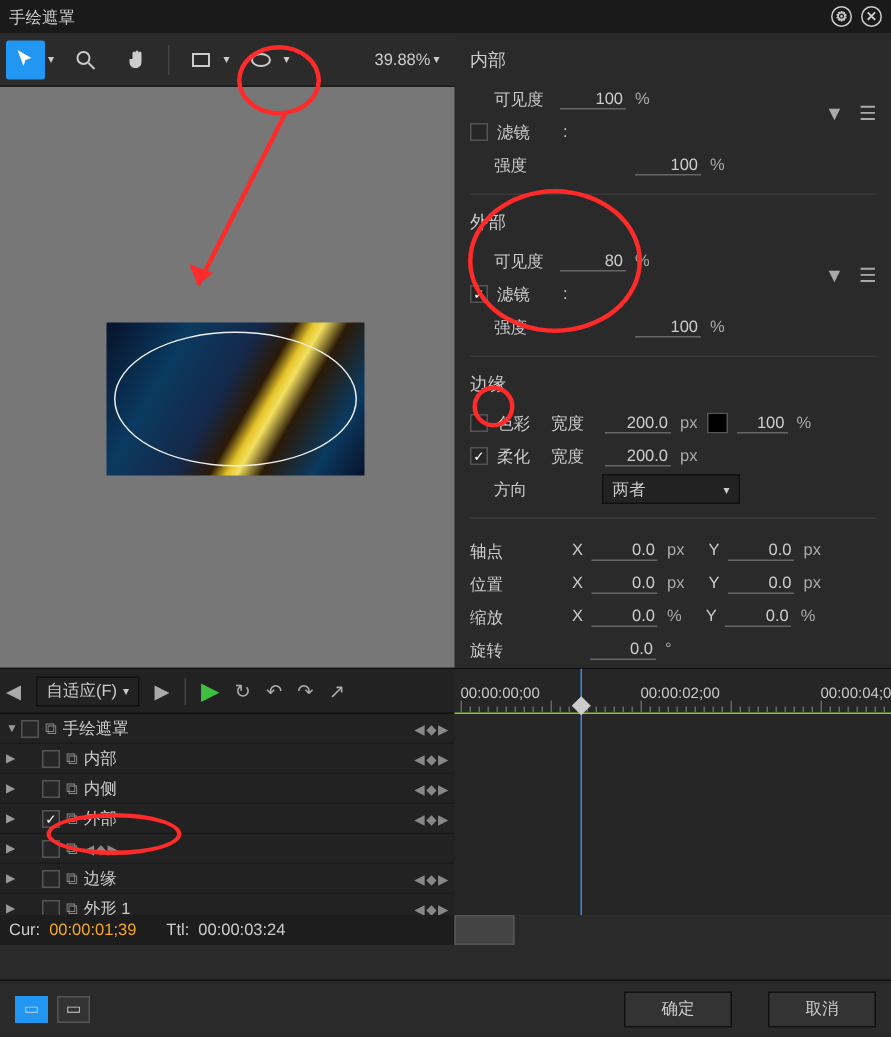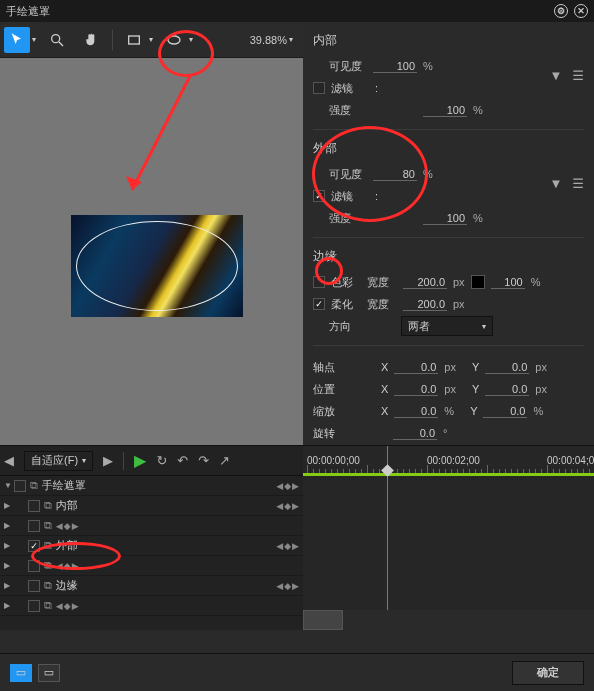--- a/index.html
+++ b/index.html
@@ -46,36 +46,36 @@
   .tl-tree { flex: 1; overflow: hidden; }
   .tl-row { height: 20px; display: flex; align-items: center; padding: 0 4px; border-bottom: 1px solid #1a1a1a; }
   .tl-row .exp { width: 10px; font-size: 8px; color: #999; }
   .tl-row .ind { display: inline-block; }
   .tl-row .lbl-tree { flex: 1; }
   .tl-row .key-nav { display: flex; gap: 1px; align-items: center; color: #888; font-size: 9px; }
   .fit-select { background: #222; border: 1px solid #111; height: 20px; padding: 0 6px; display: flex; align-items: center; gap: 4px; }
   .status { height: 20px; display: flex; align-items: center; padding: 0 6px; font-size: 11px; background: #1d1d1d; gap: 6px; }
   .status .orange { color: #f5a623; }
 
-  .tl-right-header { height: 30px; border-bottom: 3px solid #84cc16; position: relative; }
+  .tl-right-header { height: 30px; border-bottom: 1px solid #84cc16; position: relative; }
   .ruler { position: absolute; bottom: 0; left: 0; right: 0; height: 18px; }
   .tick-label { position: absolute; top: 0; font-size: 10px; color: #ccc; }
   .tick { position: absolute; bottom: 0; width: 1px; height: 4px; background: #666; }
   .tick.big { height: 8px; }
   .playhead { position: absolute; top: 0; bottom: 0; width: 1px; background: #3388ff; }
   .playhead-top { position: absolute; top: 20px; width: 9px; height: 9px; background: #ccc; transform: translateX(-4px) rotate(45deg); }
   .tl-right-status { position: absolute; bottom: 0; left: 0; right: 0; height: 20px; background: #1d1d1d; display:flex; align-items:center; }
   .tl-scroll { height: 100%; background: #2a2a2a; width: 100%; position: relative; }
   .tl-scroll .bar { position:absolute; left:0; width:40px; height:100%; background:#444; border:1px solid #555;}
 
   .bottom-bar { position: absolute; bottom: 0; left: 0; right: 0; height: 38px; background: #2a2a2a; border-top: 1px solid #111; display: flex; align-items: center; padding: 0 10px; }
   .bb-left { display: flex; gap: 6px; }
   .bb-left span { width: 22px; height: 18px; border: 1px solid #555; display: inline-flex; align-items: center; justify-content: center; background: #333; }
   .bb-left span.active { background: #2196f3; border-color: #2196f3; }
-  .bb-right { margin-left: auto; display: flex; gap: 24px; font-weight: bold; }
+  .bb-right { margin-left: auto; display: flex; gap: 24px; }
   .bb-btn { width: 72px; height: 24px; background: #333; border: 1px solid #111; display: inline-flex; align-items: center; justify-content: center; cursor: pointer; }
 
   
   .anno-circle { position: absolute; border: 3px solid #ff2a2a; border-radius: 50%; pointer-events: none; }
   .anno-arrow { position: absolute; pointer-events: none; }
   svg.icon { width: 16px; height: 16px; }
 </style>
 </head>
 <body>
 
@@ -311,20 +311,21 @@
             <span>▶</span>
           </span>
         </div>
         <div class="tl-row">
           <span class="exp">▶</span>
           <span class="ind" style="width:14px"></span>
           <span class="crow"></span>
           <span style="width:4px"></span>
           <span style="color:#888;">⧉</span>
           <span style="width:4px"></span>
+          <span class="lbl-tree">内侧</span>
           <span class="key-nav">
             <span>◀</span>
             <span>◆</span>
             <span>▶</span>
           </span>
         </div>
         <div class="tl-row">
           <span class="exp">▶</span>
           <span class="ind" style="width:14px"></span>
           <span class="crow">
@@ -367,27 +368,35 @@
             <span>▶</span>
           </span>
         </div>
         <div class="tl-row">
           <span class="exp">▶</span>
           <span class="ind" style="width:14px"></span>
           <span class="crow"></span>
           <span style="width:4px"></span>
           <span style="color:#888;">⧉</span>
           <span style="width:4px"></span>
-          <span class="key-nav">
-            <span>◀</span>
-            <span>◆</span>
-            <span>▶</span>
-          </span>
-        </div>
-      </div>
+          <span class="lbl-tree">外形 1</span>
+          <span class="key-nav">
+            <span>◀</span>
+            <span>◆</span>
+            <span>▶</span>
+          </span>
+        </div>
+      </div>
+    <div class="status">
+      <span>Cur:</span>
+      <span class="orange">00:00:01;39</span>
+      <span style="width:8px"></span>
+      <span>Ttl:</span>
+      <span>00:00:03:24</span>
+    </div>
   </div>
   <div class="tl-right">
     <div class="tl-right-header">
       <div class="ruler">
         <span class="tick-label" style="left:4px">00:00:00;00</span>
         <span class="tick-label" style="left:124px">00:00:02;00</span>
         <span class="tick-label" style="left:244px">00:00:04;0</span>
       <div class="tick big" style="left: 4px;"></div>
           <div class="tick" style="left: 10px;"></div>
           <div class="tick" style="left: 16px;"></div>
@@ -452,20 +461,23 @@
 
 <div class="bottom-bar">
   <div class="bb-left">
     <span class="active">▭</span>
     <span>▭</span>
   </div>
   <div class="bb-right">
     <div class="bb-btn">
         <span>确定</span>
       </div>
+    <div class="bb-btn">
+        <span>取消</span>
+      </div>
   </div>
 </div>
 
 <div class="anno-circle" style="left:158px; top:30px; width:56px; height:47px;"></div>
 <svg class="anno-arrow" style="left:114px; top:72px; width:90px; height:130px;" viewBox="0 0 90 130">
   <line x1="76" y1="4" x2="18" y2="118" stroke="#ff2a2a" stroke-width="3"></line>
   <polygon points="18,118 12,104 28,110" fill="#ff2a2a"></polygon>
 </svg>
 <div class="anno-circle" style="left:312px; top:126px; width:116px; height:96px;"></div>
 <div class="anno-circle" style="left:315px; top:257px; width:28px; height:28px;"></div>

